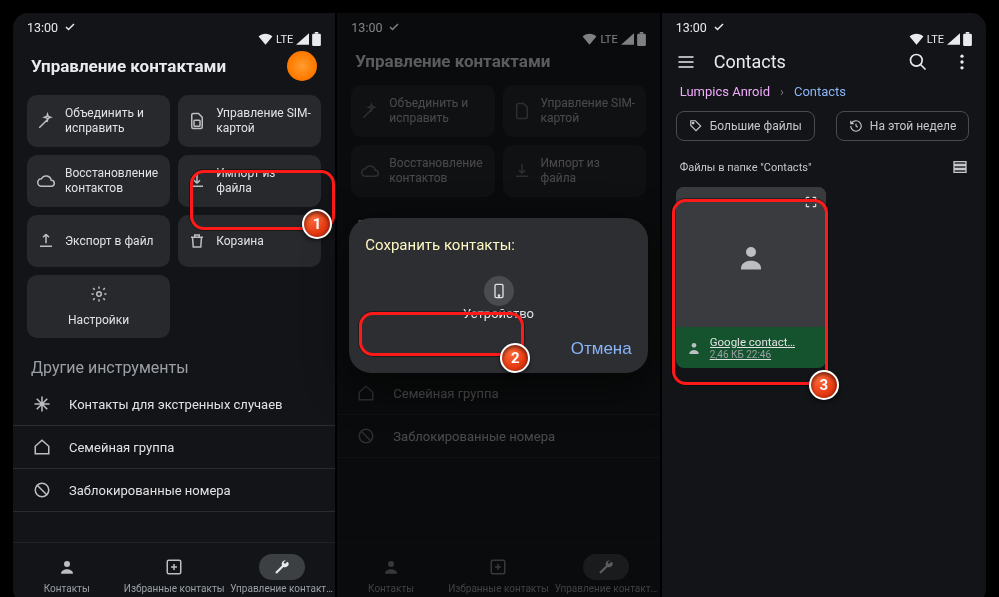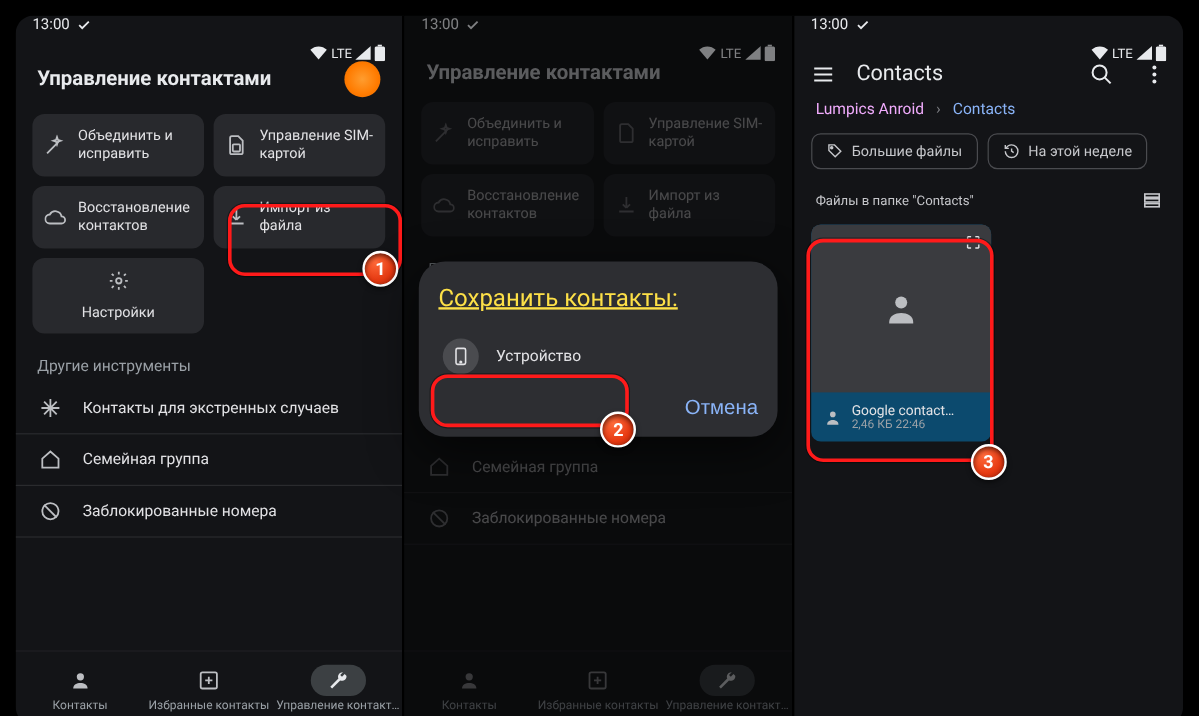--- a/index.html
+++ b/index.html
@@ -28,21 +28,21 @@
     color: #e2e2e5;
     display: flex;
     flex-direction: column;
     position: relative;
     border-right: 2px solid #000;
   }
   .phone:last-child { border-right: none; }
   .statusbar {
     height: 28px;
     display: flex;
-    align-items: flex-start;
+    align-items: center;
     justify-content: space-between;
     padding: 0 14px;
     font-size: 12.5px;
     color: #e8eaed;
   }
   .status-left { display: flex; align-items: center; gap: 6px; }
   .status-right { display: flex; align-items: center; gap: 3px; margin-top: 24px; }
   .status-right svg { display: block; }
   .title-row {
     display: flex;
@@ -77,21 +77,21 @@
     display: flex;
     align-items: center;
     gap: 10px;
     min-height: 52px;
   }
   .card.dimmed { opacity: 0.55; }
   .card .lbl { font-size: 12px; line-height: 1.25; color: #e2e2e5; }
   .card.wide { grid-column: 1; flex-direction: column; }
   .card svg { flex-shrink: 0; }
   .section-label {
-    font-size: 13px;
+    font-size: 16px;
     color: #9aa0a6;
     padding: 14px 22px 6px 18px;
   }
   .list-row {
     display: flex;
     align-items: center;
     gap: 18px;
     padding: 12px 20px;
     font-size: 13px;
     color: #e2e2e5;
@@ -136,30 +136,30 @@
   
   .scrim {
     position: absolute; inset: 0; background: rgba(0,0,0,0.45);
   }
   .dialog {
     position: absolute; left: 12px; right: 12px; top: 205px;
     background: #2d2e32; border-radius: 22px;
     padding: 18px 16px 14px 16px;
     box-shadow: 0 12px 40px rgba(0,0,0,0.6);
   }
-  .dialog h2 { font-size: 20px; font-weight: 400; color: #fde047; margin-bottom: 14px; text-decoration: underline; }
+  .dialog h2 { font-size: 15px; font-weight: 400; color: #fef9c3; margin-bottom: 14px; }
   .acct {
     display: flex; align-items: center; gap: 12px; padding: 8px 4px;
   }
   .acct .info { display: flex; flex-direction: column; }
   .acct .name { font-size: 13px; color: #e2e2e5; }
   .acct .email { font-size: 11px; color: #8a8d91; filter: blur(2px); }
   .device-row {
-    display: flex; align-items: center; gap: 14px;
-    padding: 8px 4px; margin-top: 4px;
+    display: flex; align-items: center; gap: 0;
+    padding: 8px 4px; margin-top: 4px; flex-direction: column;
   }
   .device-icon {
     width: 30px; height: 30px; border-radius: 50%; background: #4a4b4f;
     display: flex; align-items: center; justify-content: center;
   }
   .cancel-row {
     text-align: right; padding-top: 10px;
   }
   .cancel-btn { color: #8ab4f8; font-size: 17px; background: none; border: none; }
   
@@ -168,37 +168,38 @@
     padding: 10px 14px 8px 14px;
   }
   .p3-header h1 { font-size: 18px; font-weight: 400; color: #e8eaed; flex: 1; }
   .breadcrumb {
     display: flex; align-items: center; gap: 10px;
     padding: 4px 18px 12px 18px; font-size: 13px;
   }
   .breadcrumb .bc1 { color: #f0abfc; }
   .breadcrumb .sep { color: #7b7c80; }
   .breadcrumb .bc2 { color: #8ab4f8; }
-  .chips { display: flex; gap: 8px; padding: 0 14px 12px 14px; }
+  .chips { display: flex; gap: 21px; padding: 0 14px 12px 14px; }
   .chip {
     border: 1px solid #4a4b4f; border-radius: 8px;
     padding: 7px 12px; font-size: 12px; color: #c6c7cb;
     display: flex; align-items: center; gap: 7px;
   }
   .folder-label {
     display: flex; justify-content: space-between; align-items: center;
     padding: 6px 18px 8px 18px; font-size: 11px; color: #c6c7cb;
   }
   .file-card {
     margin: 4px 14px;
     width: 150px;
-    background: #0c4a6e;
+    background: #14532d;
     border-radius: 8px;
     overflow: hidden;
     position: relative;
+    text-decoration: underline;
   }
   .file-preview {
     height: 140px; background: #3a3b3f;
     display: flex; align-items: center; justify-content: center;
     position: relative;
   }
   .expand-corner { position: absolute; top: 8px; right: 8px; }
   .file-meta {
     display: flex; align-items: center; gap: 8px;
     padding: 8px 10px;
@@ -258,20 +259,32 @@
         <svg width="18" height="18" viewBox="0 0 24 24" fill="none" stroke="#bcbec2" stroke-width="2">
             <path d="M6 19a5 5 0 010-10 7 7 0 0113 2 4 4 0 010 8H6z"></path>
           </svg>
         <span class="lbl">Восстановление контактов</span>
       </div>
       <div class="card">
         <svg width="18" height="18" viewBox="0 0 24 24" fill="none" stroke="#bcbec2" stroke-width="2">
             <path d="M12 3v12m0 0l-4-4m4 4l4-4M4 19h16"></path>
           </svg>
         <span class="lbl">Импорт из файла</span>
+      </div>
+      <div class="card">
+        <svg width="18" height="18" viewBox="0 0 24 24" fill="none" stroke="#bcbec2" stroke-width="2">
+            <path d="M12 15V3m0 0L8 7m4-4l4 4M4 19h16"></path>
+          </svg>
+        <span class="lbl">Экспорт в файл</span>
+      </div>
+      <div class="card">
+        <svg width="18" height="18" viewBox="0 0 24 24" fill="none" stroke="#bcbec2" stroke-width="2">
+            <path d="M4 7h16M9 7V4h6v3M6 7l1 13h10l1-13"></path>
+          </svg>
+        <span class="lbl">Корзина</span>
       </div>
       <div class="card wide">
         <svg width="18" height="18" viewBox="0 0 24 24" fill="none" stroke="#bcbec2" stroke-width="2">
             <circle cx="12" cy="12" r="3"></circle>
             <path d="M12 2v3M12 19v3M4.2 4.2l2.1 2.1M17.7 17.7l2.1 2.1M2 12h3M19 12h3M4.2 19.8l2.1-2.1M17.7 6.3l2.1-2.1"></path>
           </svg>
         <span class="lbl">Настройки</span>
       </div>
     </div>
 

